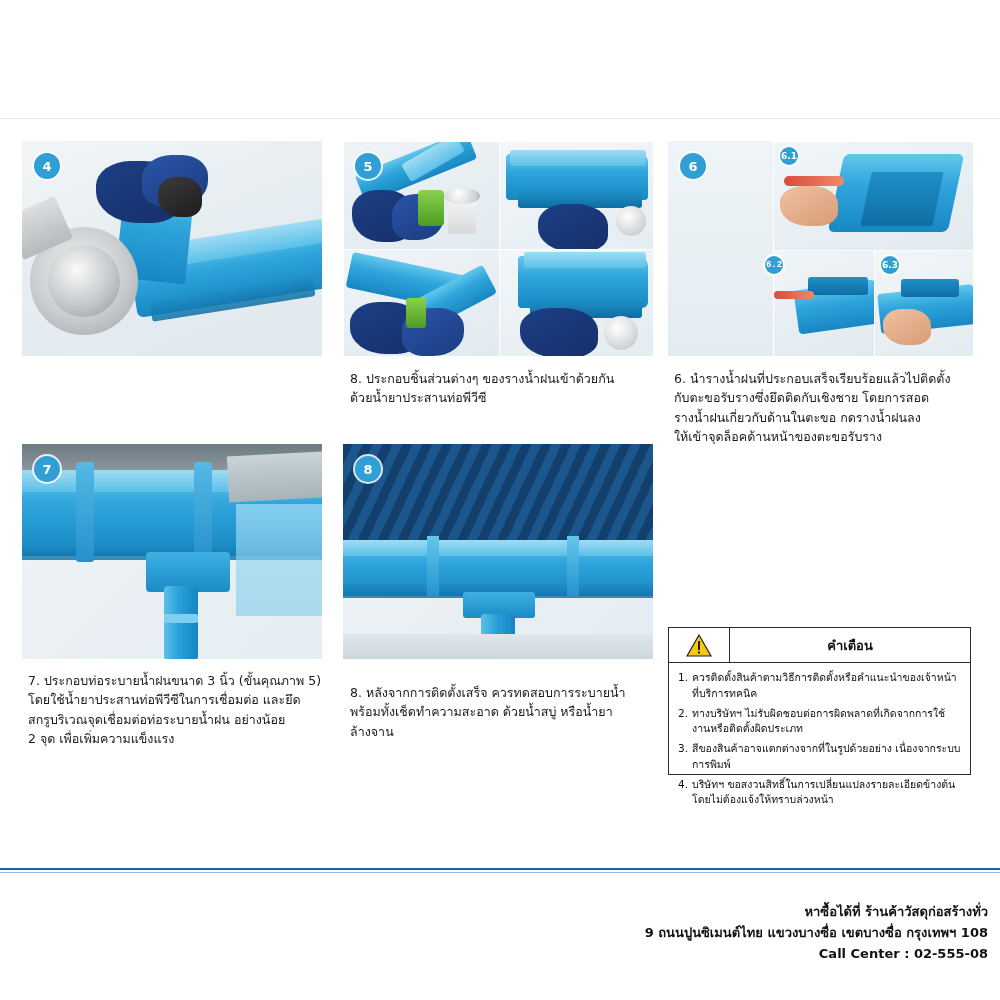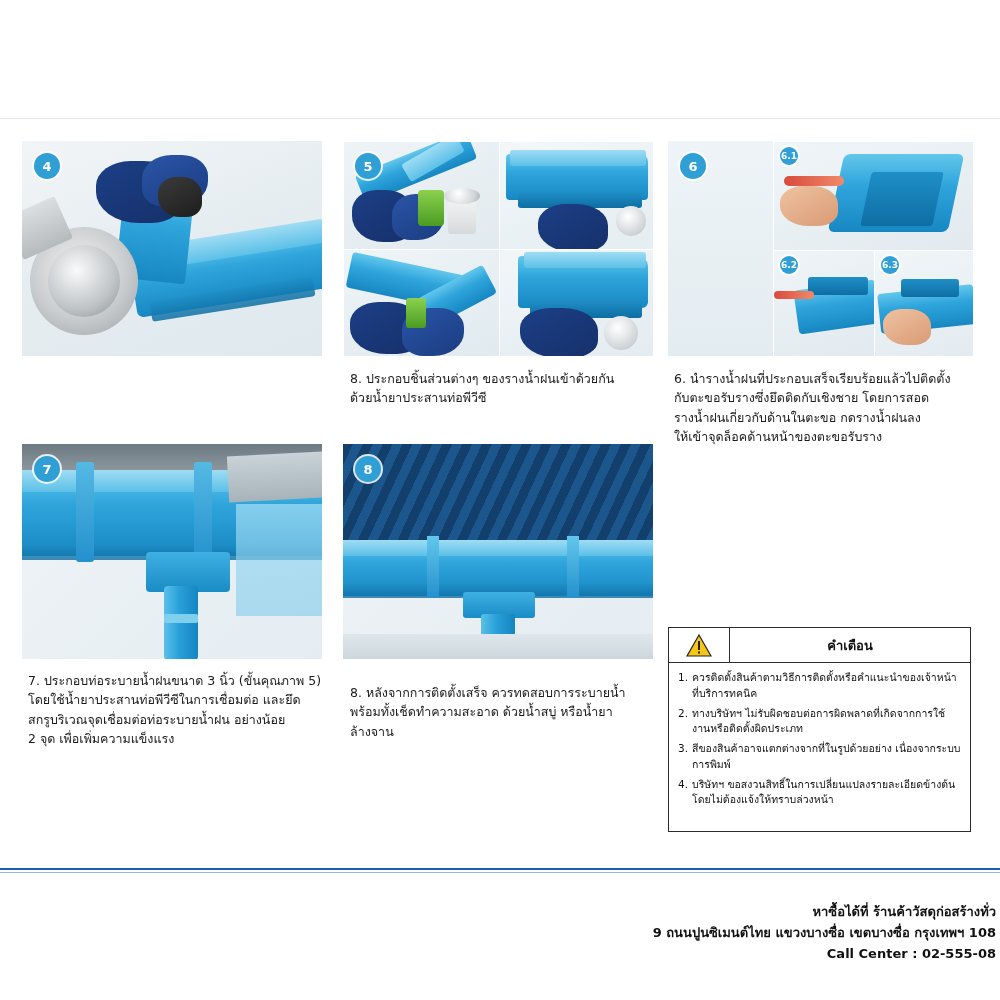--- a/index.html
+++ b/index.html
@@ -151,21 +151,21 @@
     background: radial-gradient(circle at 40% 35%, #fff 0%, #cfd3d6 70%, #a8adb1 100%);
     border-radius: 50%;
   }
 
   
   .warn-box {
     position: absolute;
     left: 668px;
     top: 508px;
     width: 303px;
-    height: 205px;
+    height: 148px;
     border: 1px solid #2b2b2b;
     background: #ffffff;
     box-sizing: border-box;
   }
   .warn-head {
     display: flex;
     align-items: stretch;
     height: 34px;
     border-bottom: 1px solid #2b2b2b;
   }
@@ -201,21 +201,21 @@
   }
   .warn-text { flex: 1; }
 
   
   .footer {
     position: absolute;
     left: 0;
     top: 782px;
     width: 1000px;
     text-align: right;
-    padding-right: 4px;
+    padding-right: 12px;
     box-sizing: border-box;
   }
   .footer div {
     font-size: 13px;
     line-height: 1.62;
     color: #111;
     font-weight: bold;
     white-space: nowrap;
   }
   .footer .f-line {
@@ -315,21 +315,21 @@
         </div>
 
         <div class="mini-frame" style="left:206px; top:109px; width:99px; height:106px;">
           <div style="position:absolute; inset:0; background:linear-gradient(160deg,#f1f6f8,#e2ebf0);"></div>
           <div class="gutter" style="left:4px; top:38px; width:96px; height:40px; transform:rotate(-6deg);"></div>
           <div class="gutter-dark" style="left:26px; top:28px; width:58px; height:18px;"></div>
           <div class="glove" style="left:8px; top:58px; width:48px; height:36px; background:linear-gradient(150deg,#f0c2a0,#d89b76);"></div>
         </div>
 
         <div class="badge small" style="left:112px; top:6px;">6.1</div>
-        <div class="badge small" style="left:112px; top:115px;">6.2</div>
+        <div class="badge small" style="left:97px; top:115px;font-family:Liberation Mono, monospace;">6.2</div>
         <div class="badge small" style="left:213px; top:115px;">6.3</div>
       </div>
       <div class="badge" style="left:12px; top:12px;">6</div>
     </div>
     <div class="caption" style="left:674px; top:250px; width:300px; white-space:pre-line;">6. นำรางน้ำฝนที่ประกอบเสร็จเรียบร้อยแล้วไปติดตั้ง
 กับตะขอรับรางซึ่งยึดติดกับเชิงชาย โดยการสอด
 รางน้ำฝนเกี่ยวกับด้านในตะขอ กดรางน้ำฝนลง
 ให้เข้าจุดล็อคด้านหน้าของตะขอรับราง</div>
 
     <div class="panel" style="left:22px; top:325px; width:300px; height:215px;">

